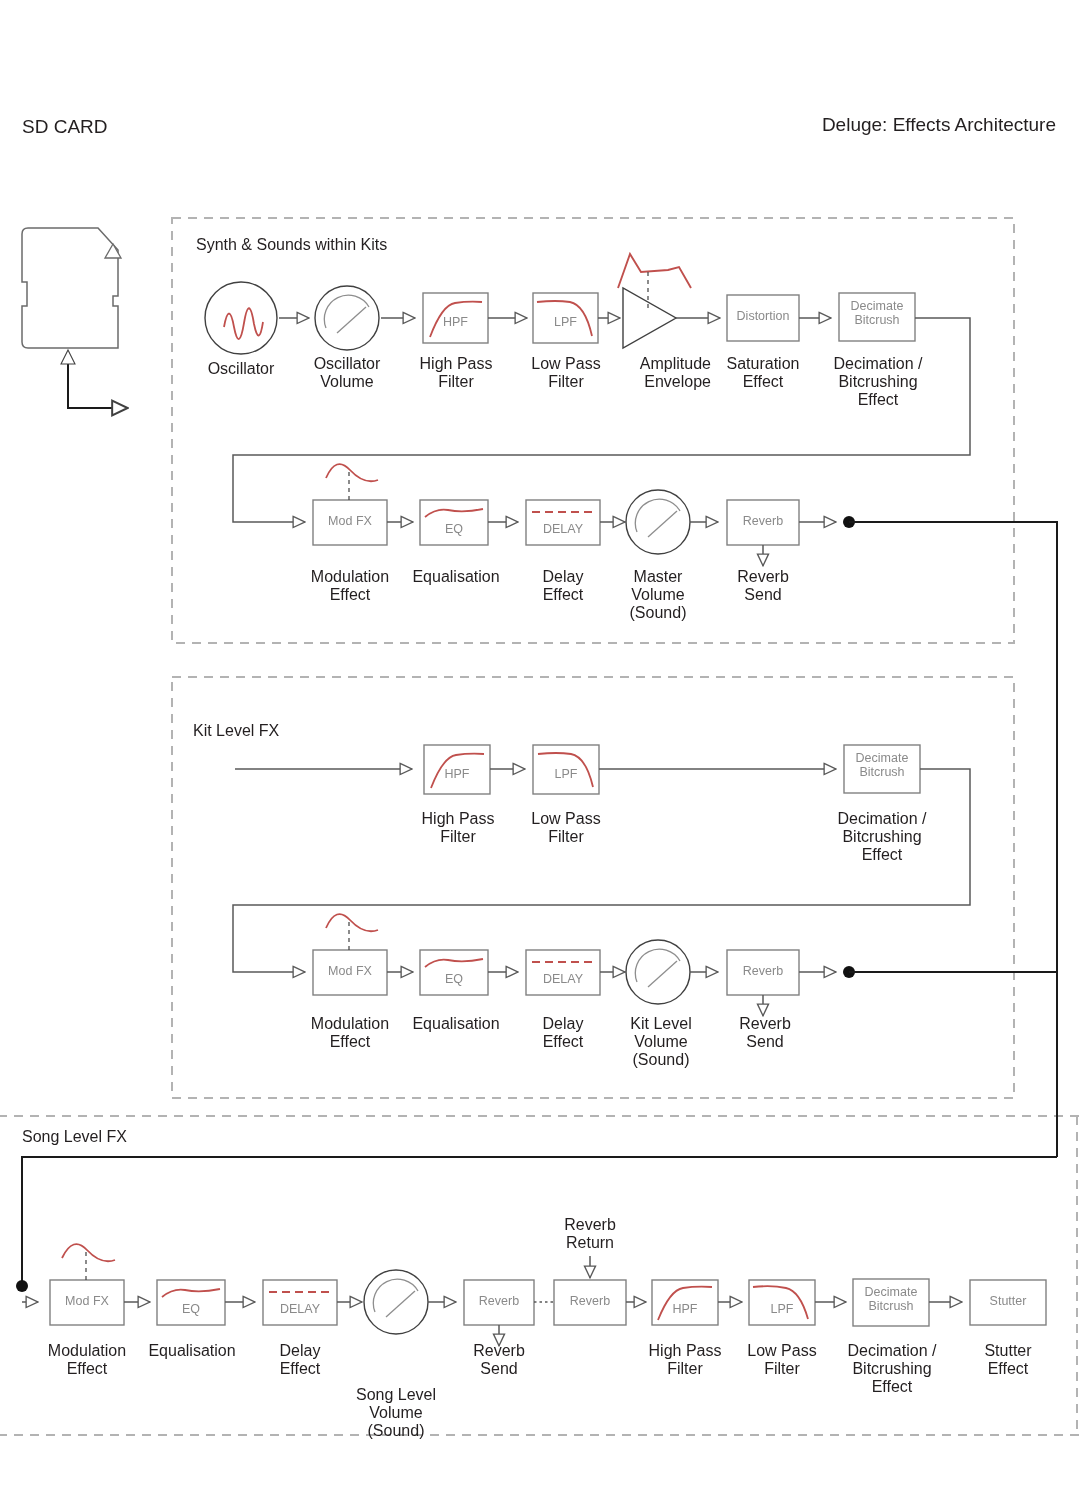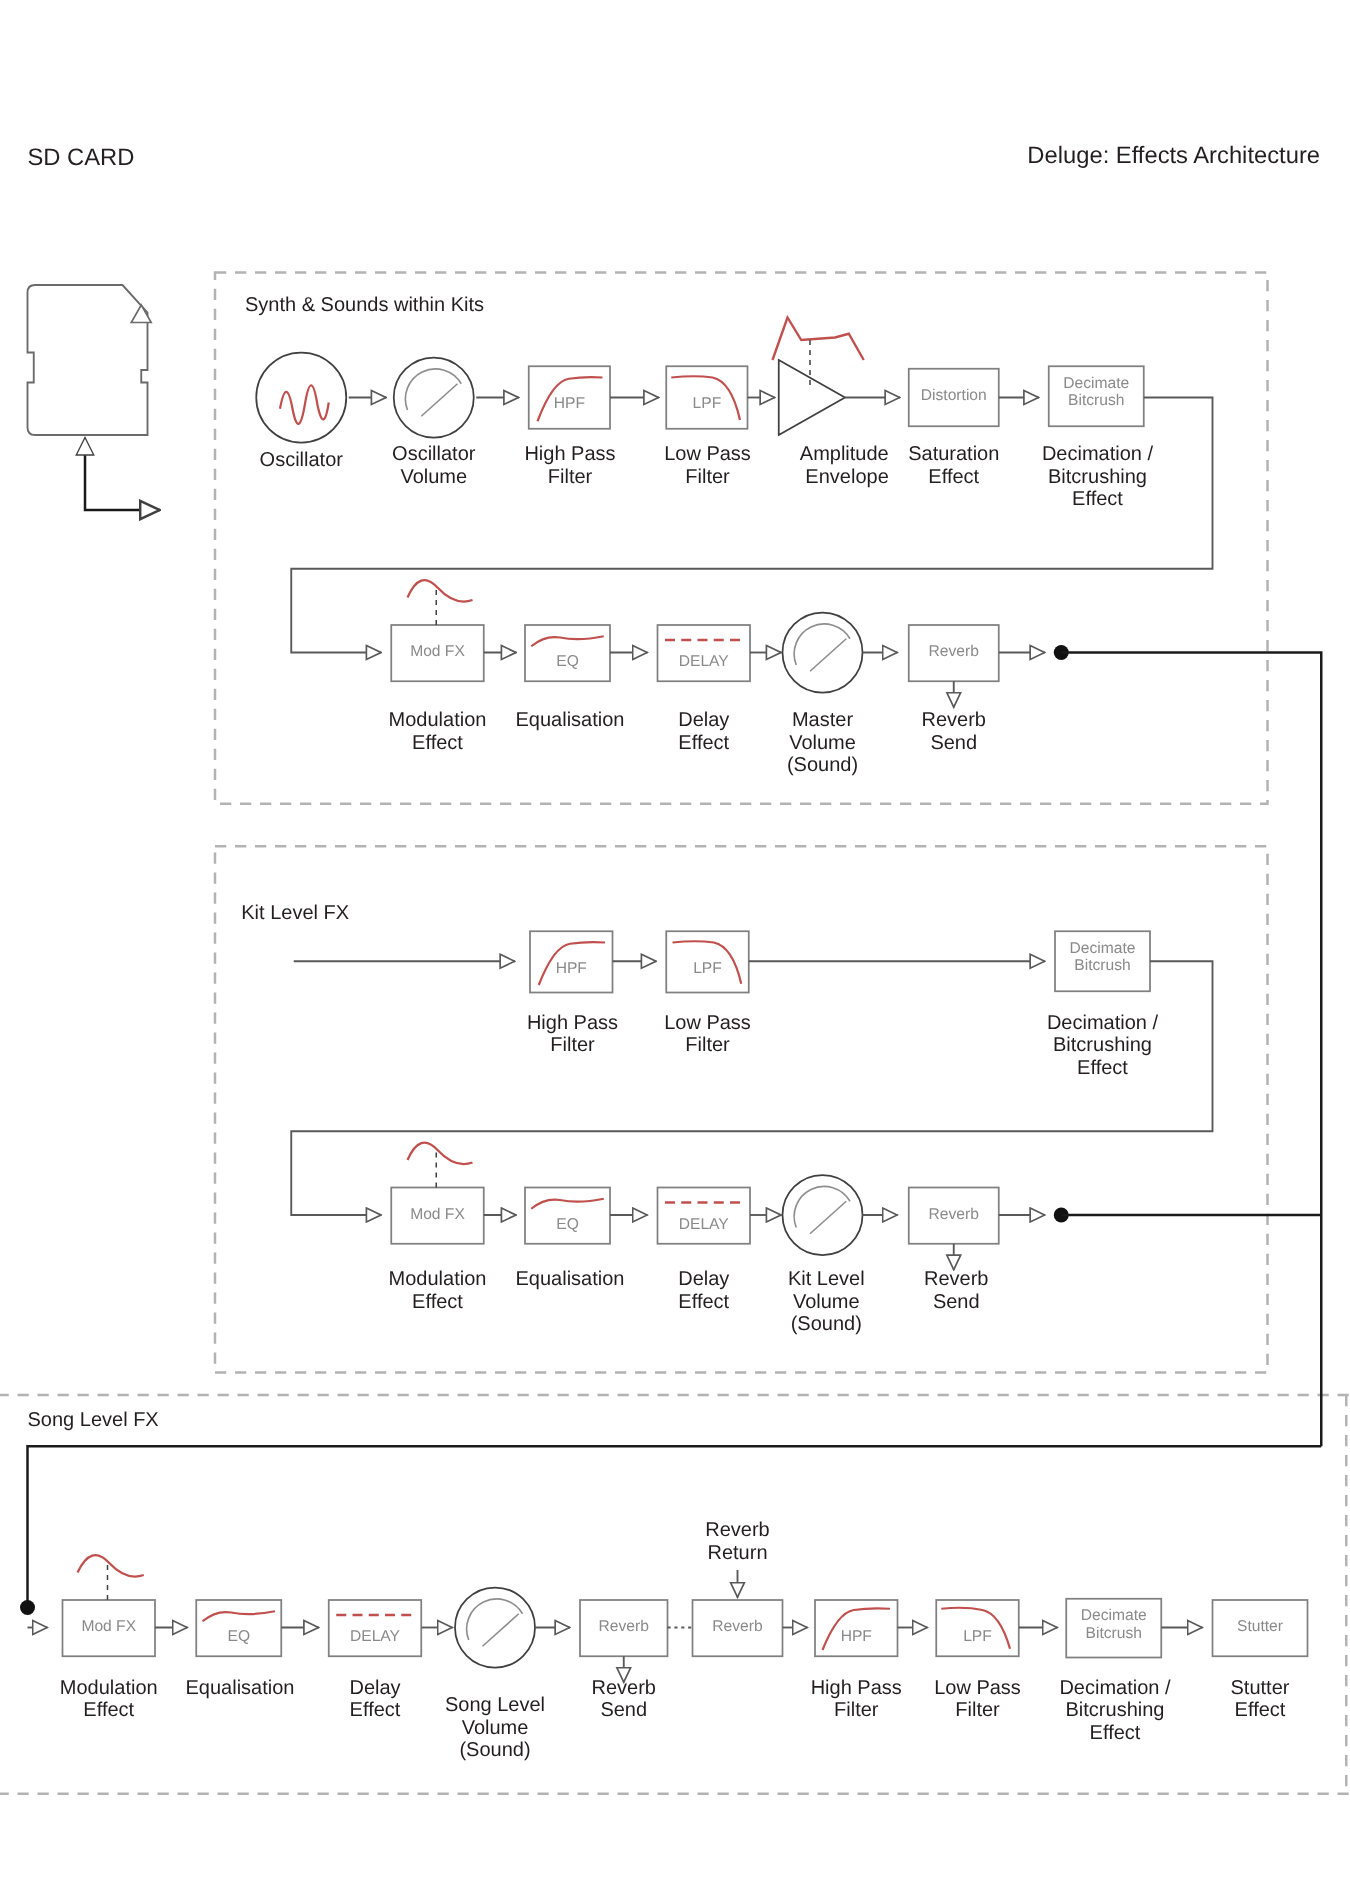--- a/index.html
+++ b/index.html
@@ -292,21 +292,21 @@
 Volume
 (Sound)</div>
   <div class="cap" style="left:705px;top:1015px;width:120px;">Reverb
 Send</div>
 
   <div class="cap" style="left:27px;top:1342px;width:120px;">Modulation
 Effect</div>
   <div class="cap" style="left:130px;top:1342px;width:124px;">Equalisation</div>
   <div class="cap" style="left:240px;top:1342px;width:120px;">Delay
 Effect</div>
-  <div class="cap" style="left:336px;top:1356px;width:120px;">Song Level
+  <div class="cap" style="left:336px;top:1386px;width:120px;">Song Level
 Volume
 (Sound)</div>
   <div class="cap" style="left:439px;top:1342px;width:120px;">Reverb
 Send</div>
   <div class="cap" style="left:625px;top:1342px;width:120px;">High Pass
 Filter</div>
   <div class="cap" style="left:722px;top:1342px;width:120px;">Low Pass
 Filter</div>
   <div class="cap" style="left:826px;top:1342px;width:132px;">Decimation /
 Bitcrushing

